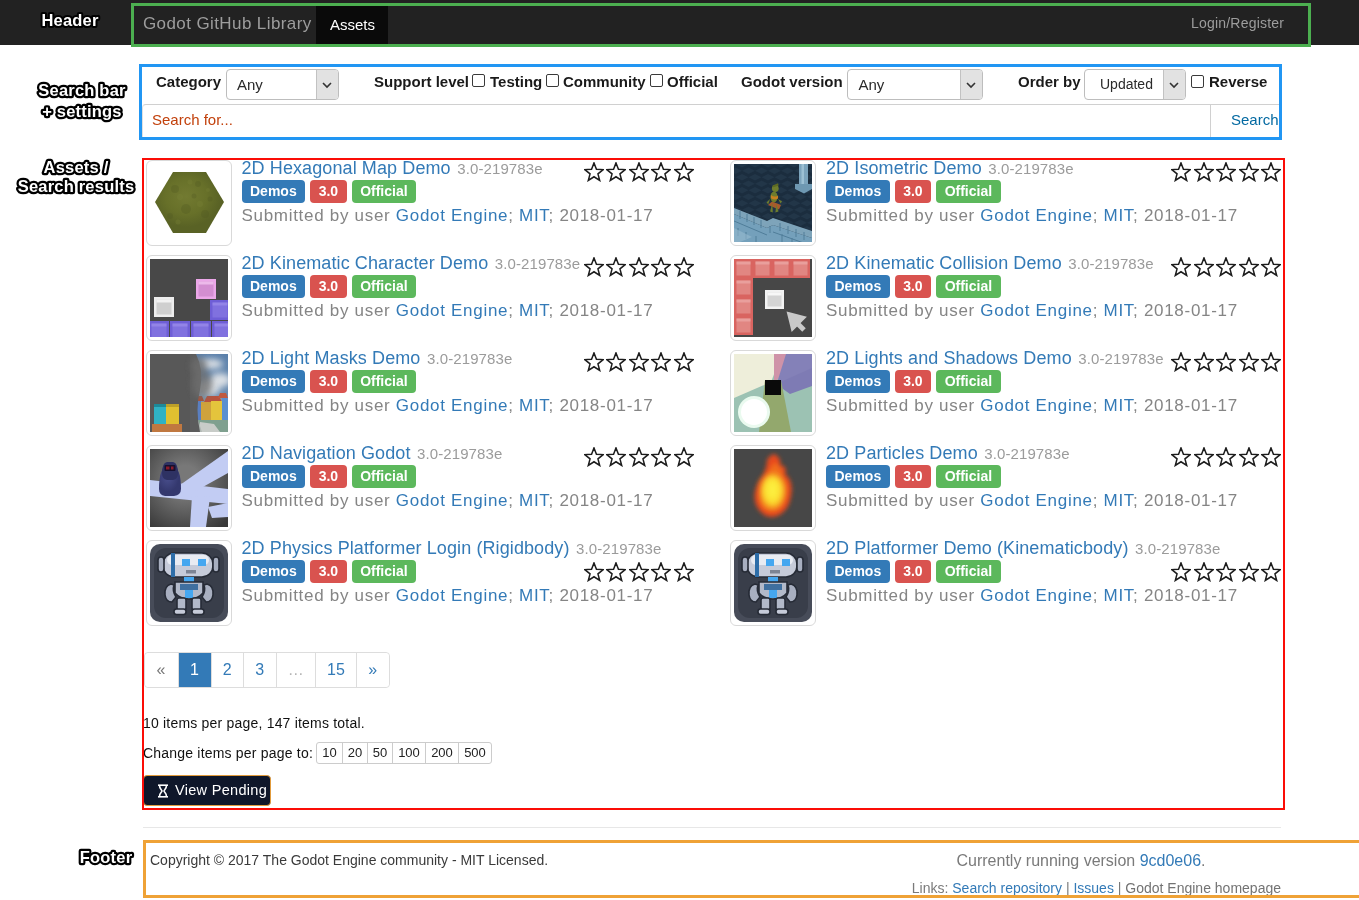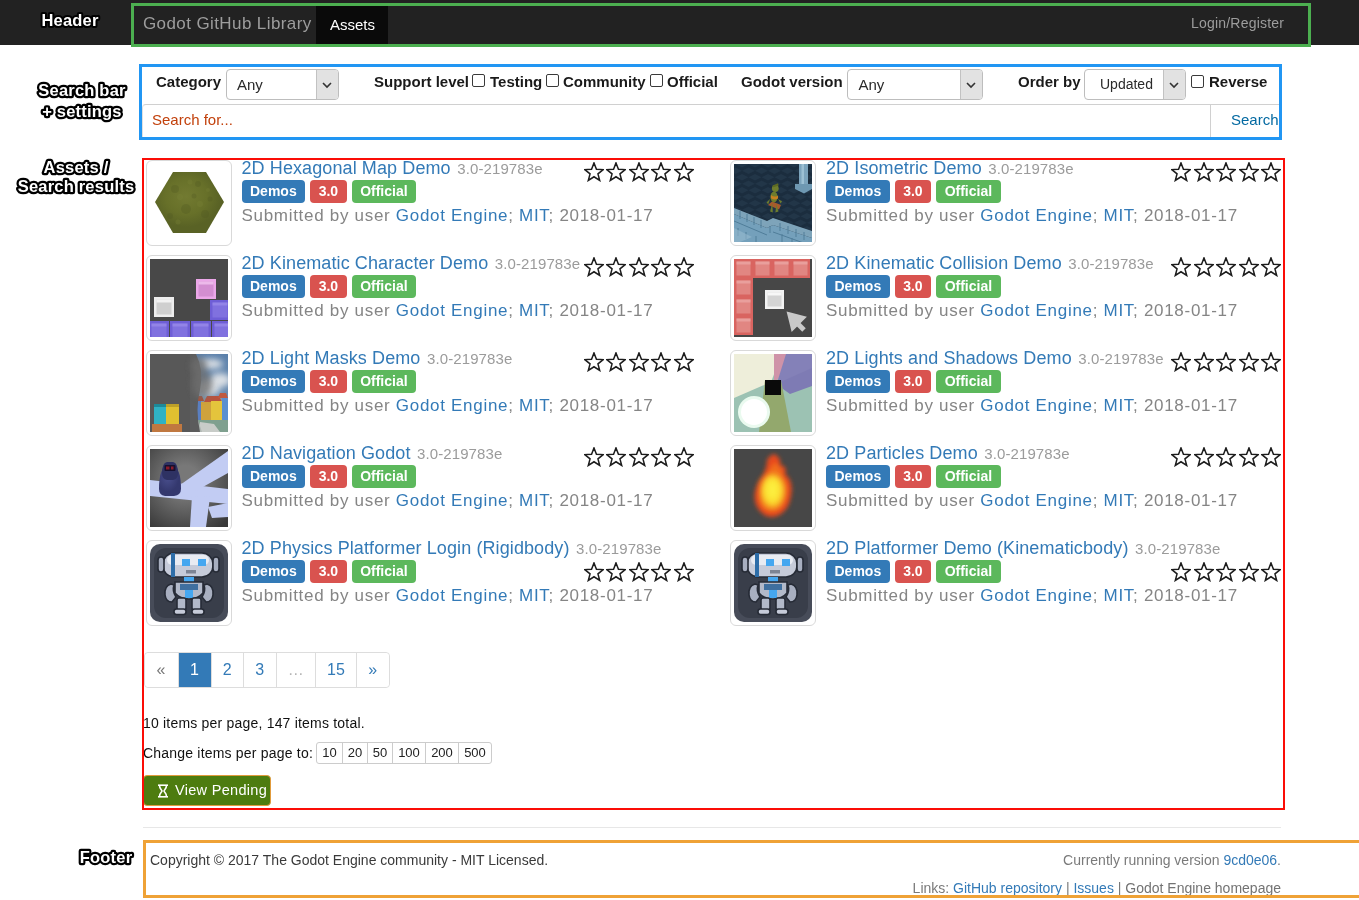--- a/index.html
+++ b/index.html
@@ -713,26 +713,26 @@
 <div class="abs" style="left:143px;top:715px;font-size:14px;letter-spacing:0.2px;color:#111">10 items per page, 147 items total.</div>
 <div class="abs" style="left:143px;top:744.5px;font-size:14px;letter-spacing:0.2px;color:#111">Change items per page to:</div>
 <div class="abs" style="left:316px;top:742px;height:20px;border:1px solid #ccc;border-radius:3px">
     <div style="float:left;width:25px;height:20px;line-height:20px;text-align:center;color:#222;font-size:13px;border-radius:3px 0 0 3px;box-sizing:border-box">10</div>
     <div style="float:left;width:25px;height:20px;line-height:20px;text-align:center;color:#222;font-size:13px;border-left:1px solid #ccc;box-sizing:border-box">20</div>
     <div style="float:left;width:25px;height:20px;line-height:20px;text-align:center;color:#222;font-size:13px;border-left:1px solid #ccc;box-sizing:border-box">50</div>
     <div style="float:left;width:33px;height:20px;line-height:20px;text-align:center;color:#222;font-size:13px;border-left:1px solid #ccc;box-sizing:border-box">100</div>
     <div style="float:left;width:33px;height:20px;line-height:20px;text-align:center;color:#222;font-size:13px;border-left:1px solid #ccc;box-sizing:border-box">200</div>
     <div style="float:left;width:33px;height:20px;line-height:20px;text-align:center;color:#222;font-size:13px;border-left:1px solid #ccc;border-radius:0 3px 3px 0;box-sizing:border-box">500</div>
   </div>
-<div class="abs" style="left:143px;top:774.5px;width:128px;height:31px;background:#4d7c0f;border:1px solid #e19b3c;border-radius:4px;box-sizing:border-box">
+<div class="abs" style="left:143px;top:774.5px;width:128px;height:31px;background:#0f172a;border:1px solid #e19b3c;border-radius:4px;box-sizing:border-box">
 <svg style="position:absolute;left:13px;top:8.5px" width="12" height="14" viewBox="0 0 12 14">
 <g stroke="#fff" stroke-width="1.6" fill="none">
 <path d="M1,1.2 H11"></path>
         <path d="M1,12.8 H11"></path>
 <path d="M2.5,1.5 C2.5,5 5,5.8 5,7 C5,8.2 2.5,9 2.5,12.5"></path>
 <path d="M9.5,1.5 C9.5,5 7,5.8 7,7 C7,8.2 9.5,9 9.5,12.5"></path>
 </g>
     </svg>
 <div style="position:absolute;left:31px;top:6px;font-size:14.5px;color:#fff;letter-spacing:0.3px">View Pending</div>
   </div>
 <div class="abs" style="left:143px;top:827px;width:1138px;height:1px;background:#e7e7e7"></div>
 <div class="abs" style="left:150px;top:852px;font-size:14px;color:#3a3a3a">Copyright © 2017 The Godot Engine community - MIT Licensed.</div>
-<div class="abs" style="left:881px;top:852px;width:400px;text-align:right;font-size:14px;color:#7a7a7a">Currently running version <span style="color:#337ab7">9cd0e06</span>.</div>
-<div class="abs" style="left:881px;top:880px;width:400px;text-align:right;font-size:14px;color:#7a7a7a">Links: <span style="color:#337ab7">GitHub repository</span> | <span style="color:#337ab7">Issues</span> | <span style="color:#737373">Godot Engine homepage</span></div>
+<div class="abs" style="left:881px;top:852px;width:400px;text-align:center;font-size:16px;color:#7a7a7a">Currently running version <span style="color:#337ab7">9cd0e06</span>.</div>
+<div class="abs" style="left:881px;top:880px;width:400px;text-align:right;font-size:14px;color:#7a7a7a">Links: <span style="color:#337ab7">Search repository</span> | <span style="color:#337ab7">Issues</span> | <span style="color:#737373">Godot Engine homepage</span></div>
 </body></html>

